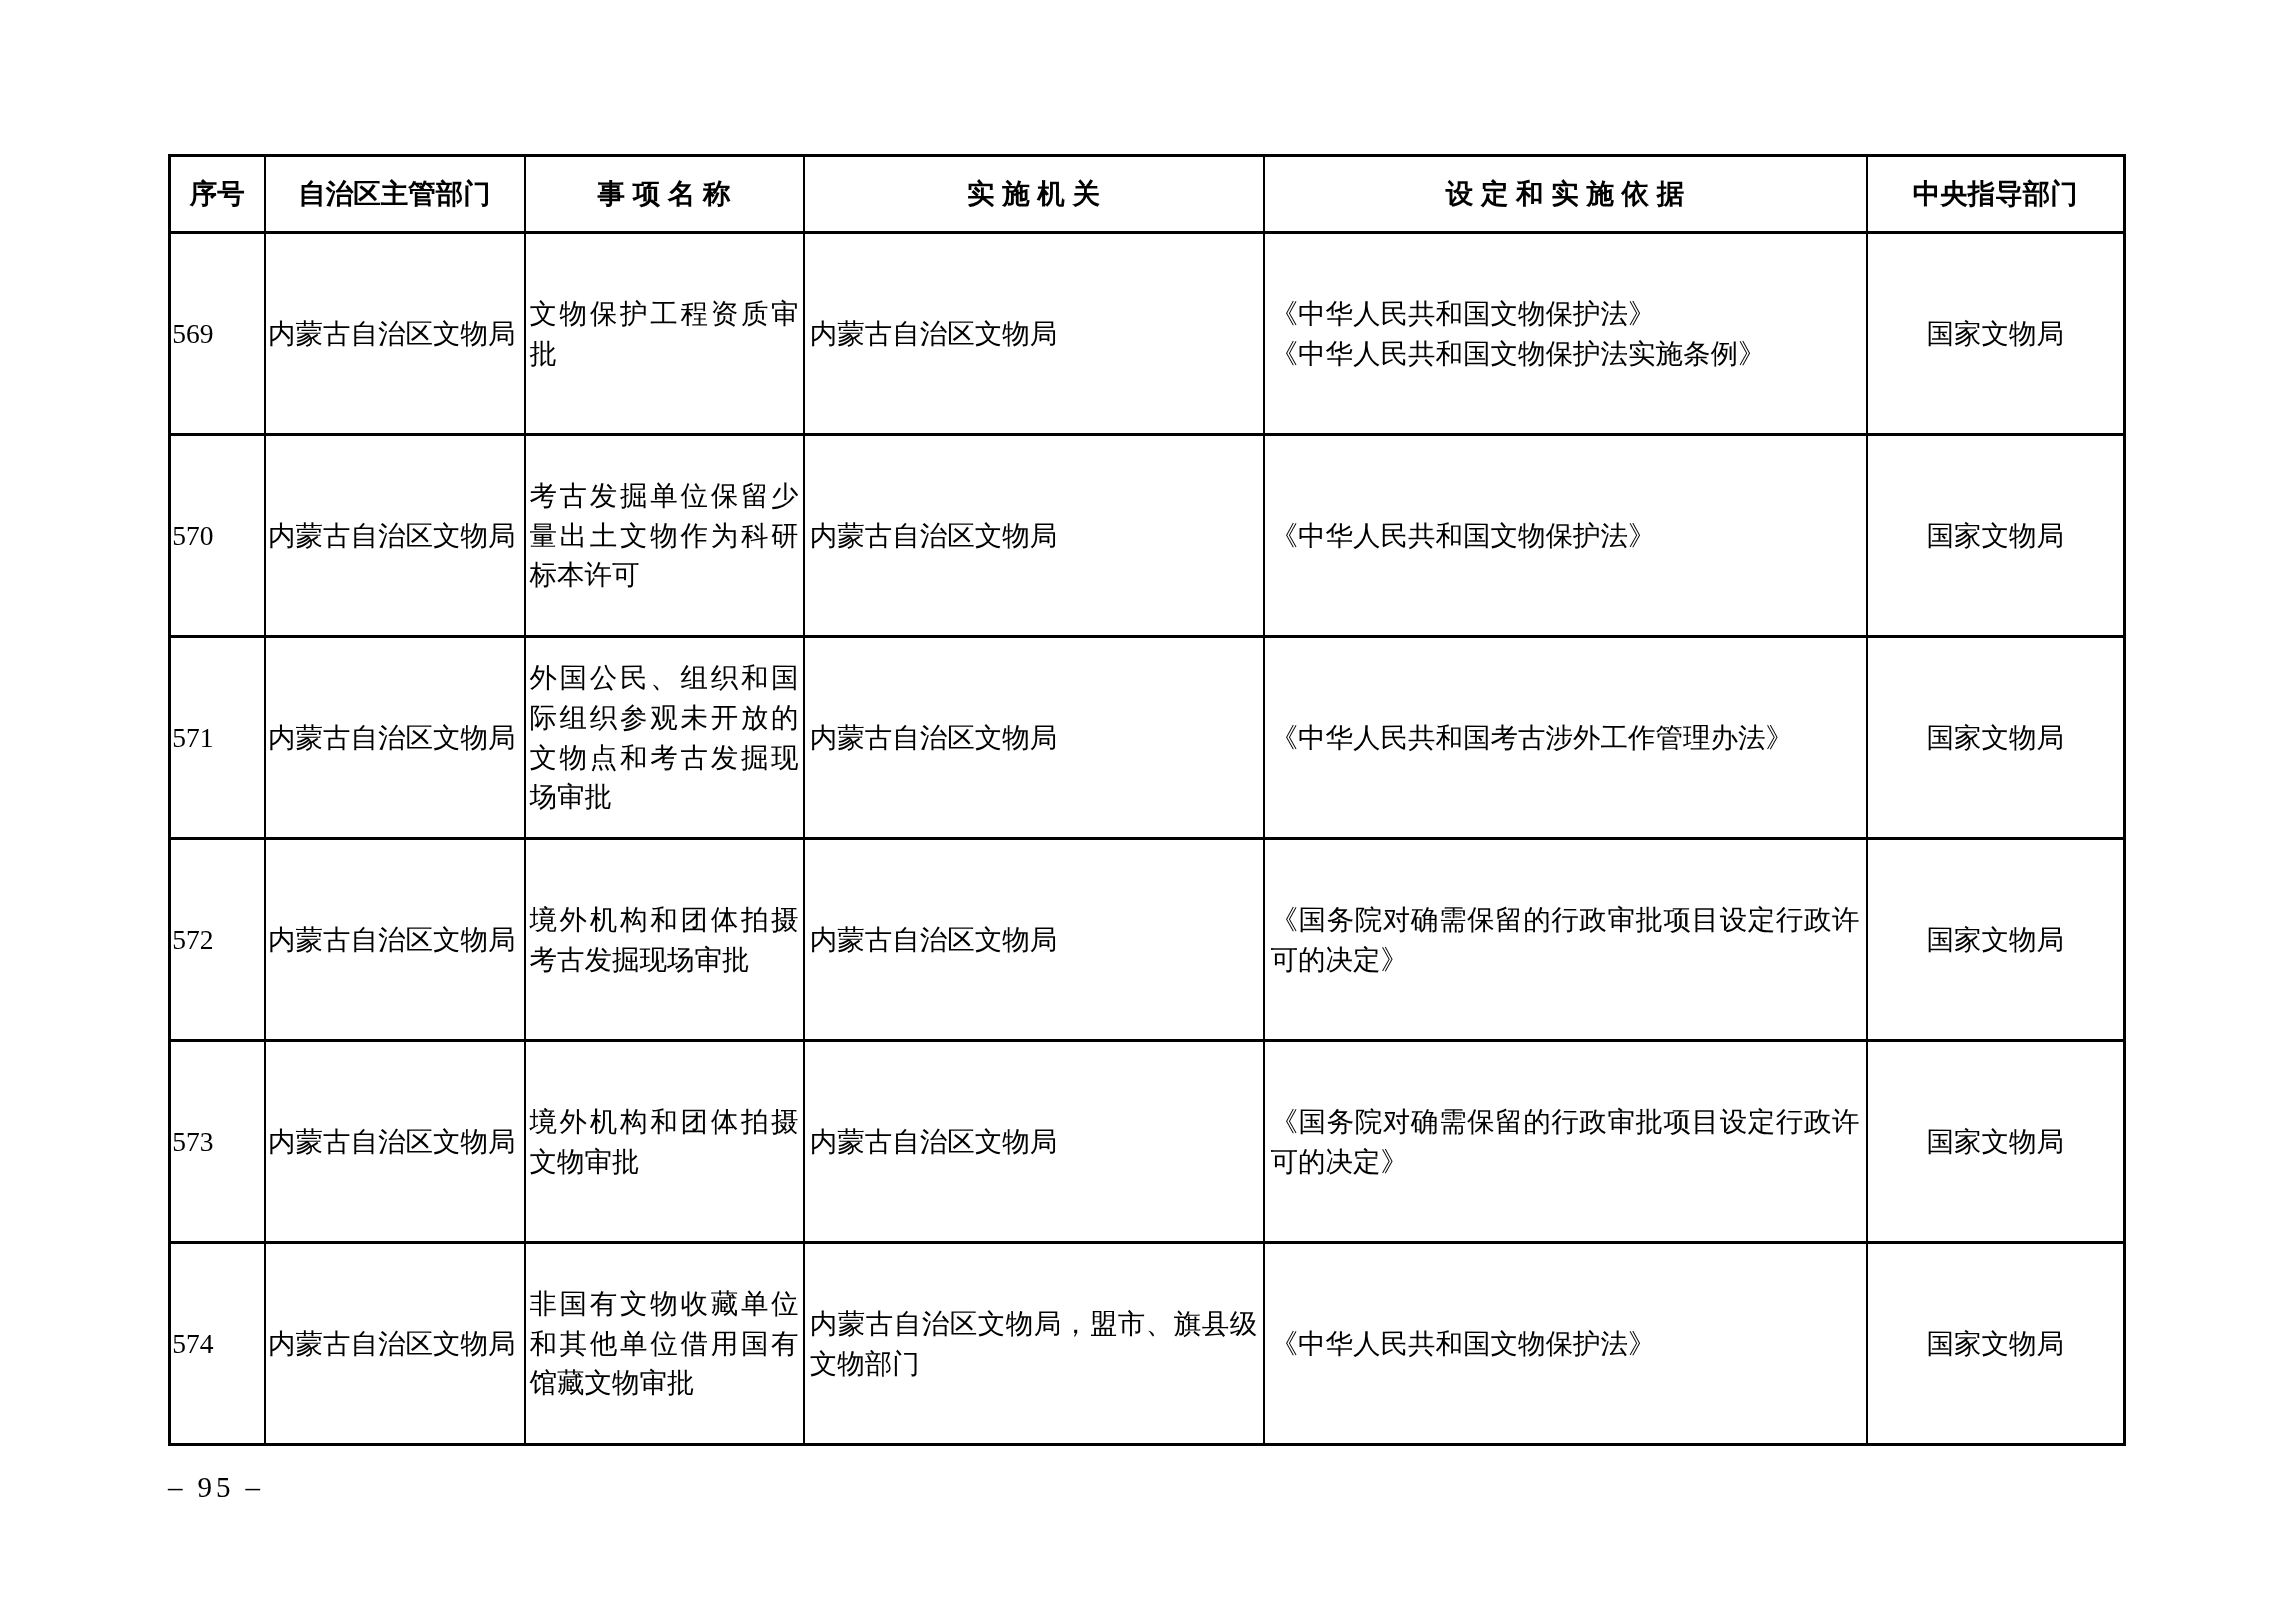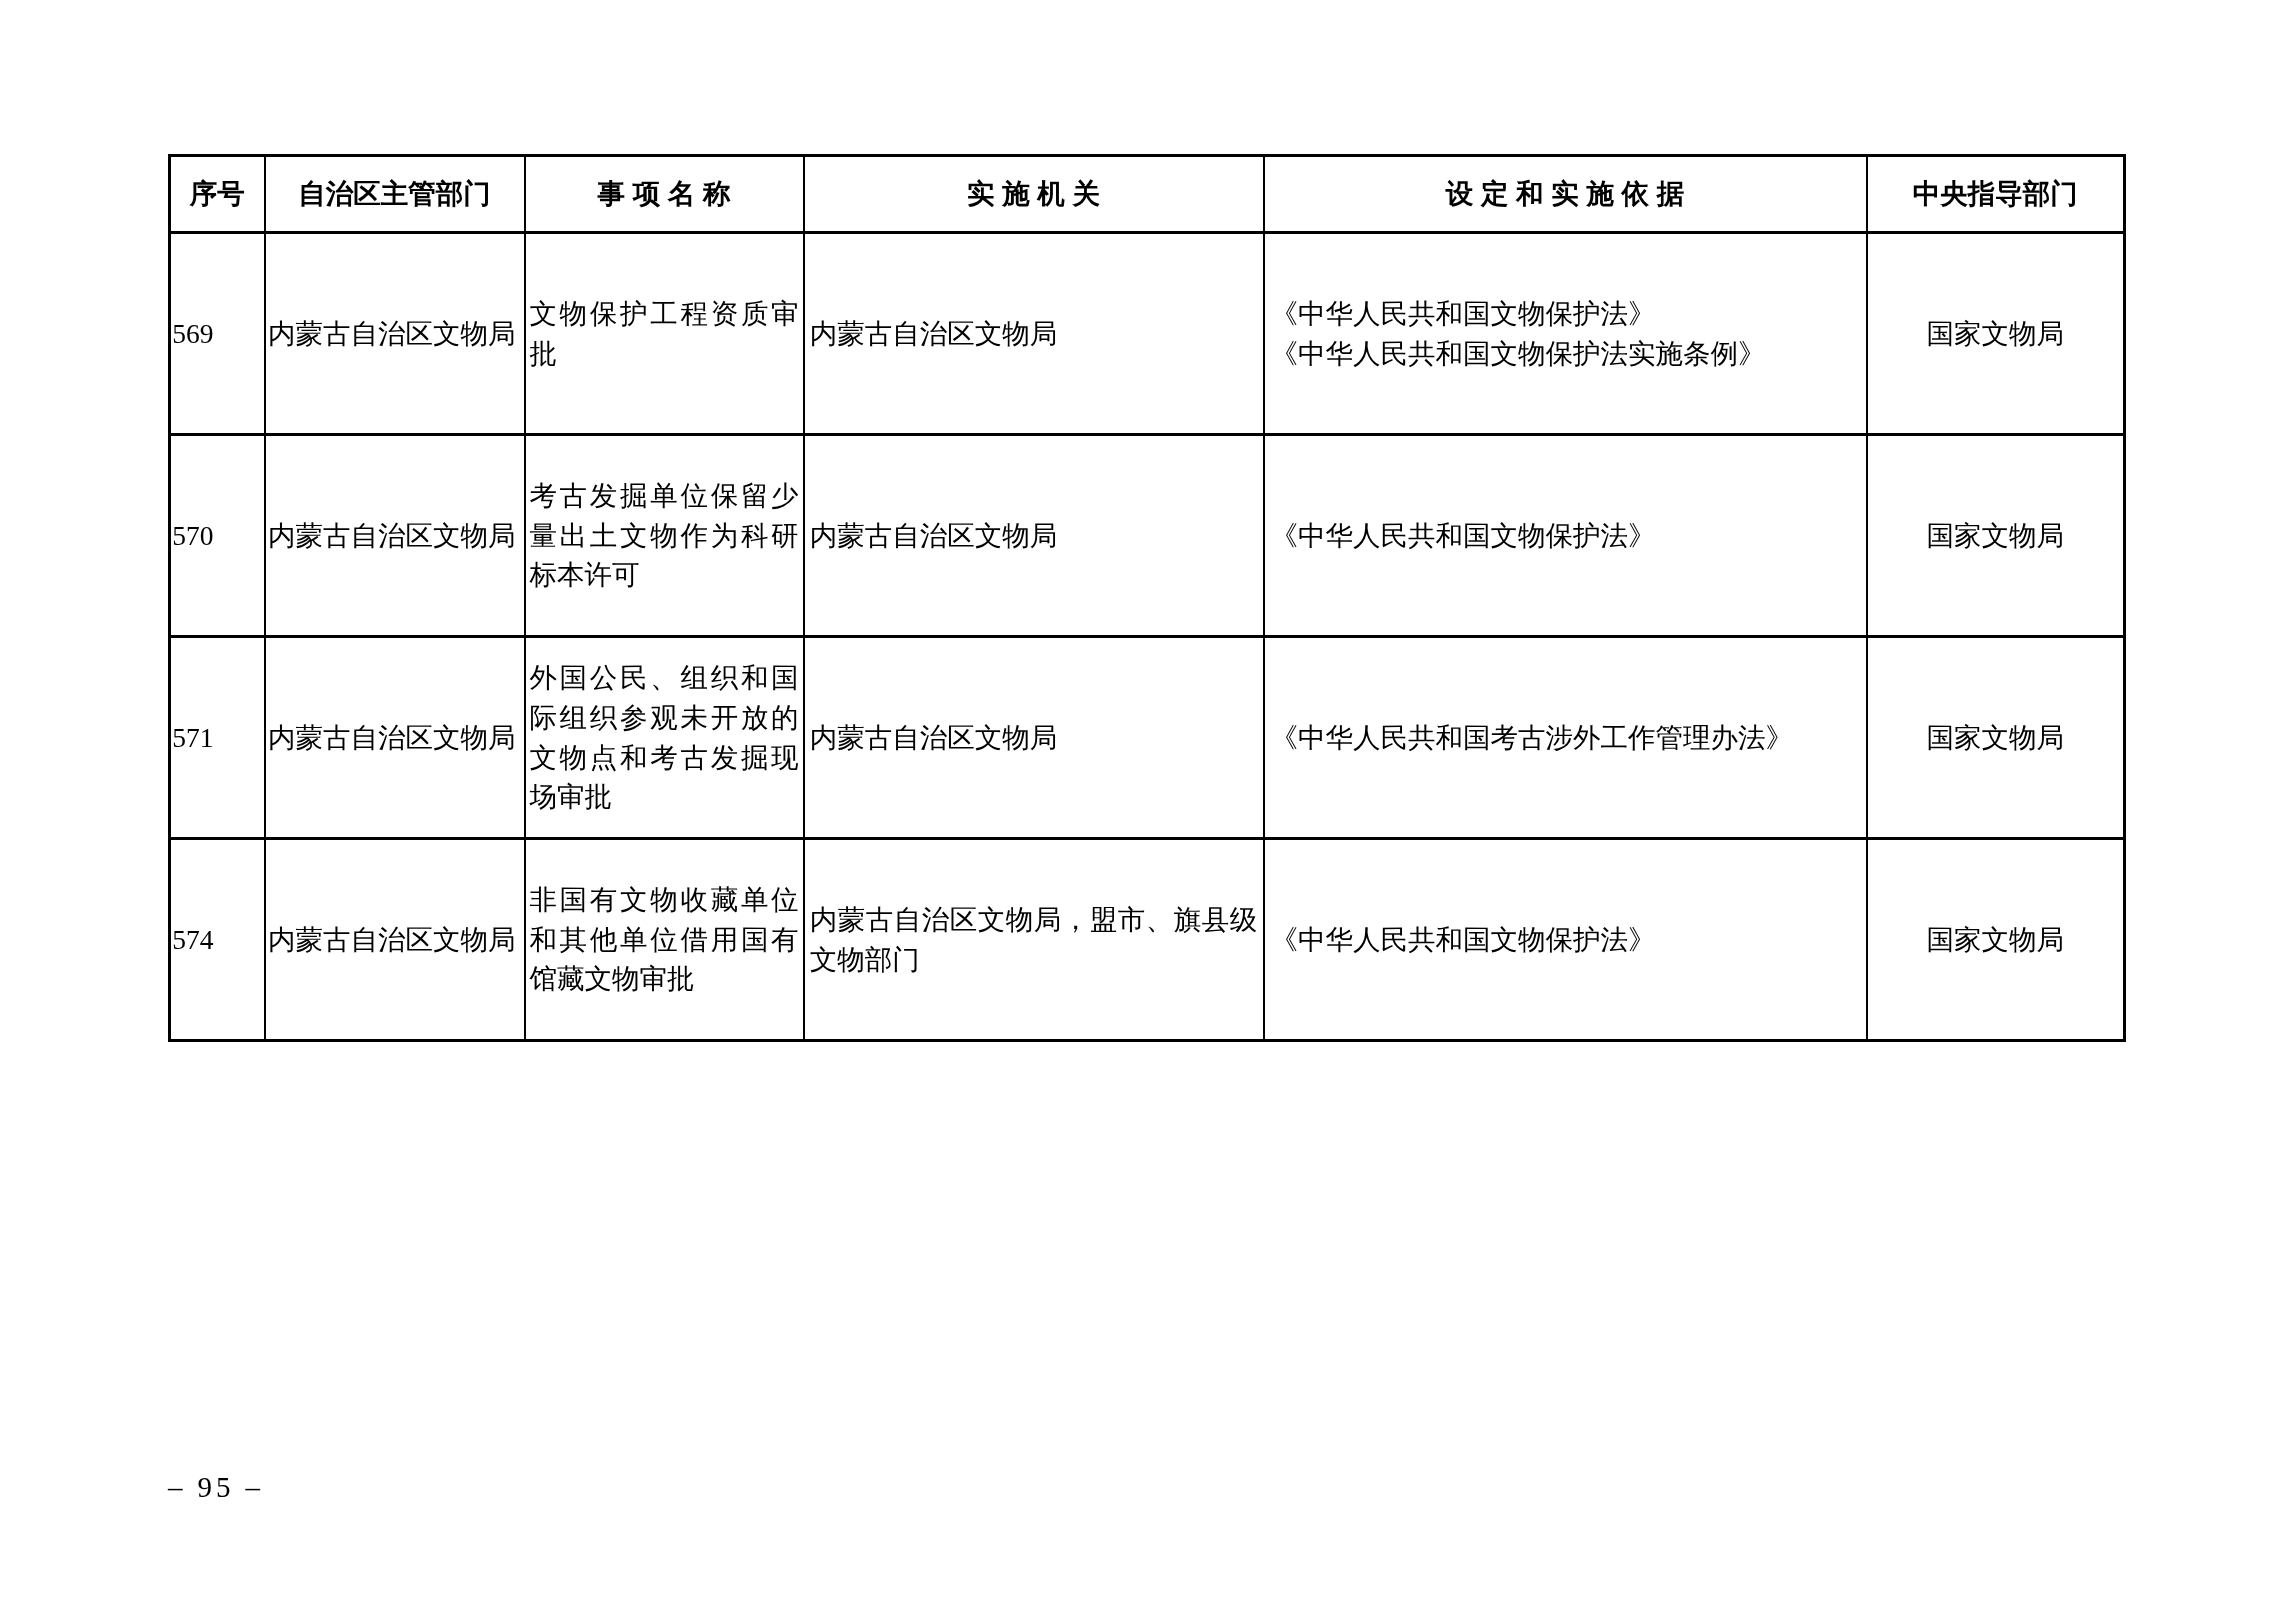--- a/index.html
+++ b/index.html
@@ -146,21 +146,41 @@
         <td class="c-no">571</td>
         <td class="c-dept">内蒙古自治区文物局</td>
         <td class="c-item">外国公民、组织和国际组织参观未开放的文物点和考古发掘现场审批</td>
         <td class="c-agency">内蒙古自治区文物局</td>
         <td class="c-basis">
           <div>《中华人民共和国考古涉外工作管理办法》</div>
         </td>
         <td class="c-central">国家文物局</td>
       </tr>
 
+      <tr>
+        <td class="c-no">572</td>
+        <td class="c-dept">内蒙古自治区文物局</td>
+        <td class="c-item">境外机构和团体拍摄考古发掘现场审批</td>
+        <td class="c-agency">内蒙古自治区文物局</td>
+        <td class="c-basis">
+          <div>《国务院对确需保留的行政审批项目设定行政许可的决定》</div>
+        </td>
+        <td class="c-central">国家文物局</td>
+      </tr>
 
+      <tr>
+        <td class="c-no">573</td>
+        <td class="c-dept">内蒙古自治区文物局</td>
+        <td class="c-item">境外机构和团体拍摄文物审批</td>
+        <td class="c-agency">内蒙古自治区文物局</td>
+        <td class="c-basis">
+          <div>《国务院对确需保留的行政审批项目设定行政许可的决定》</div>
+        </td>
+        <td class="c-central">国家文物局</td>
+      </tr>
 
       <tr>
         <td class="c-no">574</td>
         <td class="c-dept">内蒙古自治区文物局</td>
         <td class="c-item">非国有文物收藏单位和其他单位借用国有馆藏文物审批</td>
         <td class="c-agency">内蒙古自治区文物局，盟市、旗县级文物部门</td>
         <td class="c-basis">
           <div>《中华人民共和国文物保护法》</div>
         </td>
         <td class="c-central">国家文物局</td>

